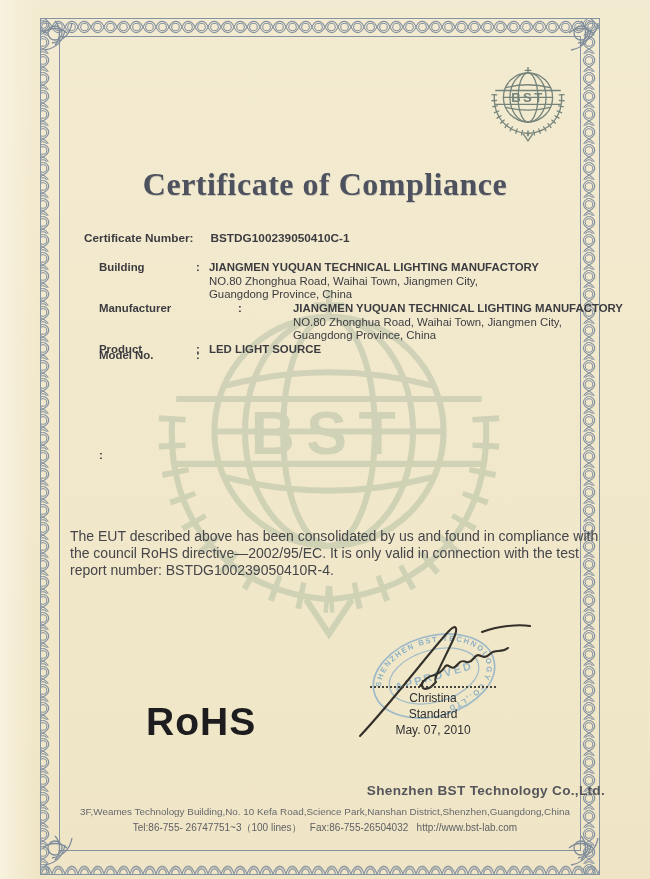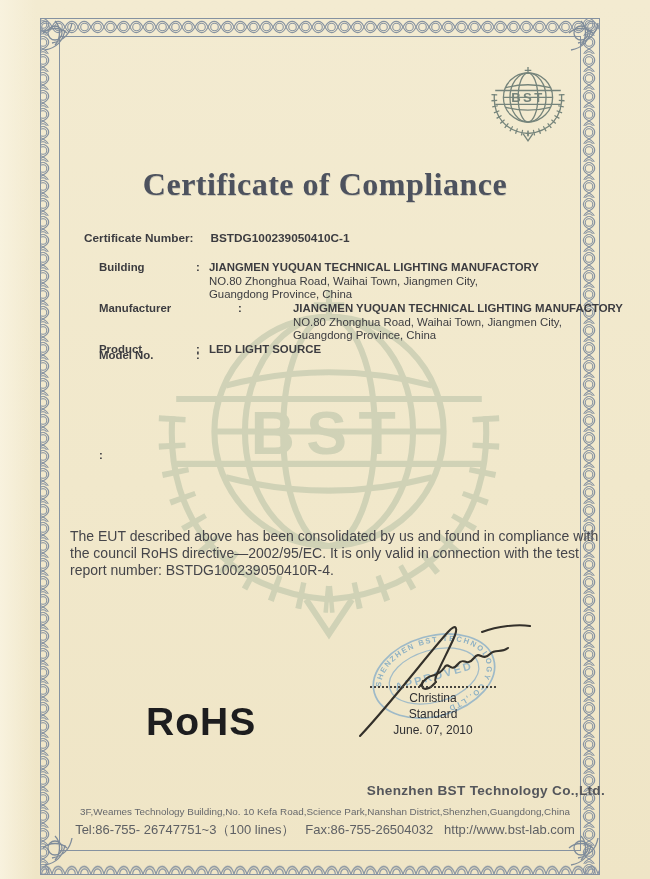--- a/index.html
+++ b/index.html
@@ -37,21 +37,21 @@
         color:#1d1d1f;letter-spacing:1px;margin-top:24px;}
   .sig-svg{position:absolute;left:330px;top:596px;z-index:4;pointer-events:none;}
   .sig-block{position:absolute;left:366px;top:686px;width:134px;z-index:5;text-align:center;
              font-size:12px;font-weight:normal;color:#2e2e31;line-height:15.8px;}
   .sig-dots{border:0;border-top:2px dotted #45433e;margin:0 4px 3px 4px;}
   .footer-company{position:absolute;left:45px;right:45px;top:783px;z-index:3;text-align:right;
                   font-size:13.6px;font-weight:bold;color:#54565b;letter-spacing:.3px;}
   .footer-address{position:absolute;left:40px;right:40px;top:806px;z-index:3;text-align:center;
                   font-size:9.9px;color:#66686c;}
   .footer-contact{position:absolute;left:45px;right:45px;top:821px;z-index:3;text-align:center;
-                  font-size:13px;color:#5e6064;white-space:pre;}
+                  font-size:10px;color:#5e6064;white-space:pre;}
   .stamp-ring{font-size:7.6px;font-weight:bold;letter-spacing:1.7px;fill:#83abc3;opacity:.9;}
   .stamp-center{font-size:11px;font-weight:bold;letter-spacing:2.4px;fill:#88aec6;opacity:.85;}
 </style>
 </head>
 <body>
 
 <div class="page">
 
   <svg class="defs-svg" aria-hidden="true">
     <defs>
@@ -183,20 +183,20 @@
       <path d="M90 90 C100 74 106 84 114 72 C119 64 120 78 128 68 C134 60 136 72 144 62 C150 54 152 66 160 58 C166 52 170 58 178 52"></path>
       <path d="M152 36 C168 30 188 28 200 30"></path>
       <path d="M105 87 c -8 9 -16 7 -12 -2"></path>
     </g>
   </svg>
 
   <div class="sig-block">
     <hr class="sig-dots">
     <div>Christina</div>
     <div>Standard</div>
-    <div>June. 07, 2010</div>
+    <div>May. 07, 2010</div>
   </div>
 
   <div class="footer-company">Shenzhen BST Technology Co.,Ltd.</div>
   <div class="footer-address">3F,Weames Technology Building,No. 10 Kefa Road,Science Park,Nanshan District,Shenzhen,Guangdong,China</div>
   <div class="footer-contact">Tel:86-755- 26747751~3（100 lines）   Fax:86-755-26504032   http://www.bst-lab.com</div>
 
 </div>
 
 </body></html>

